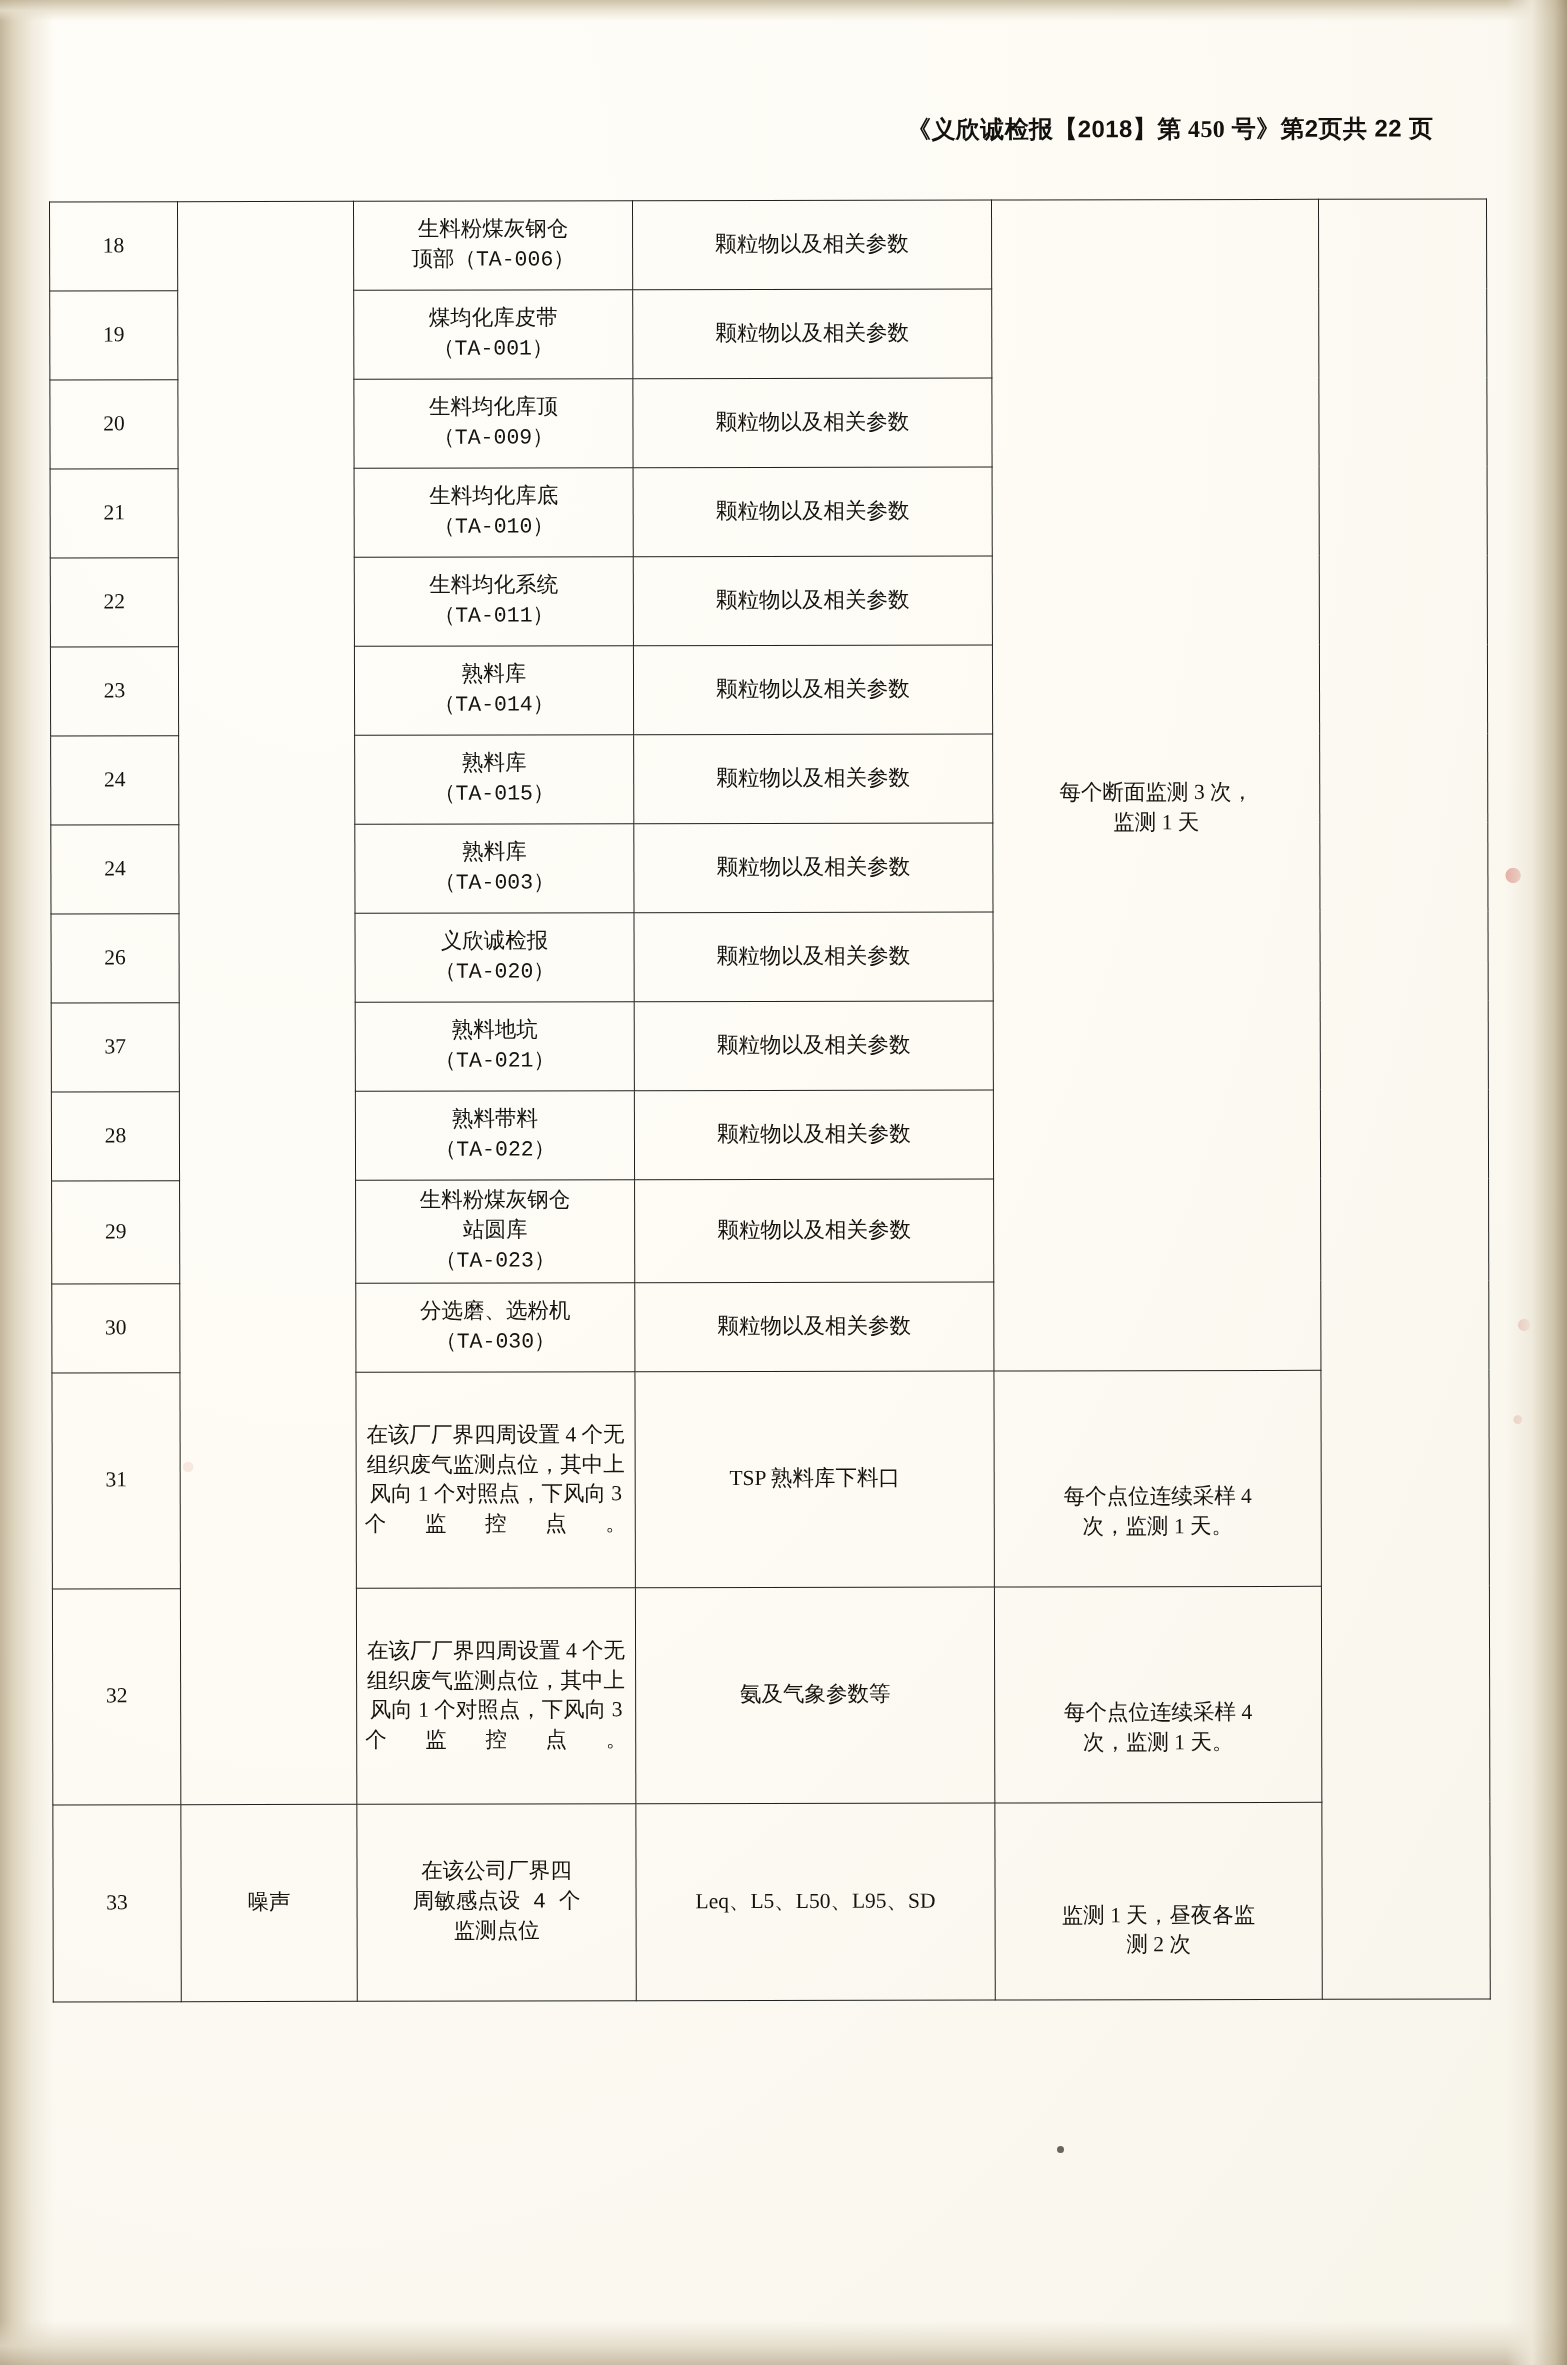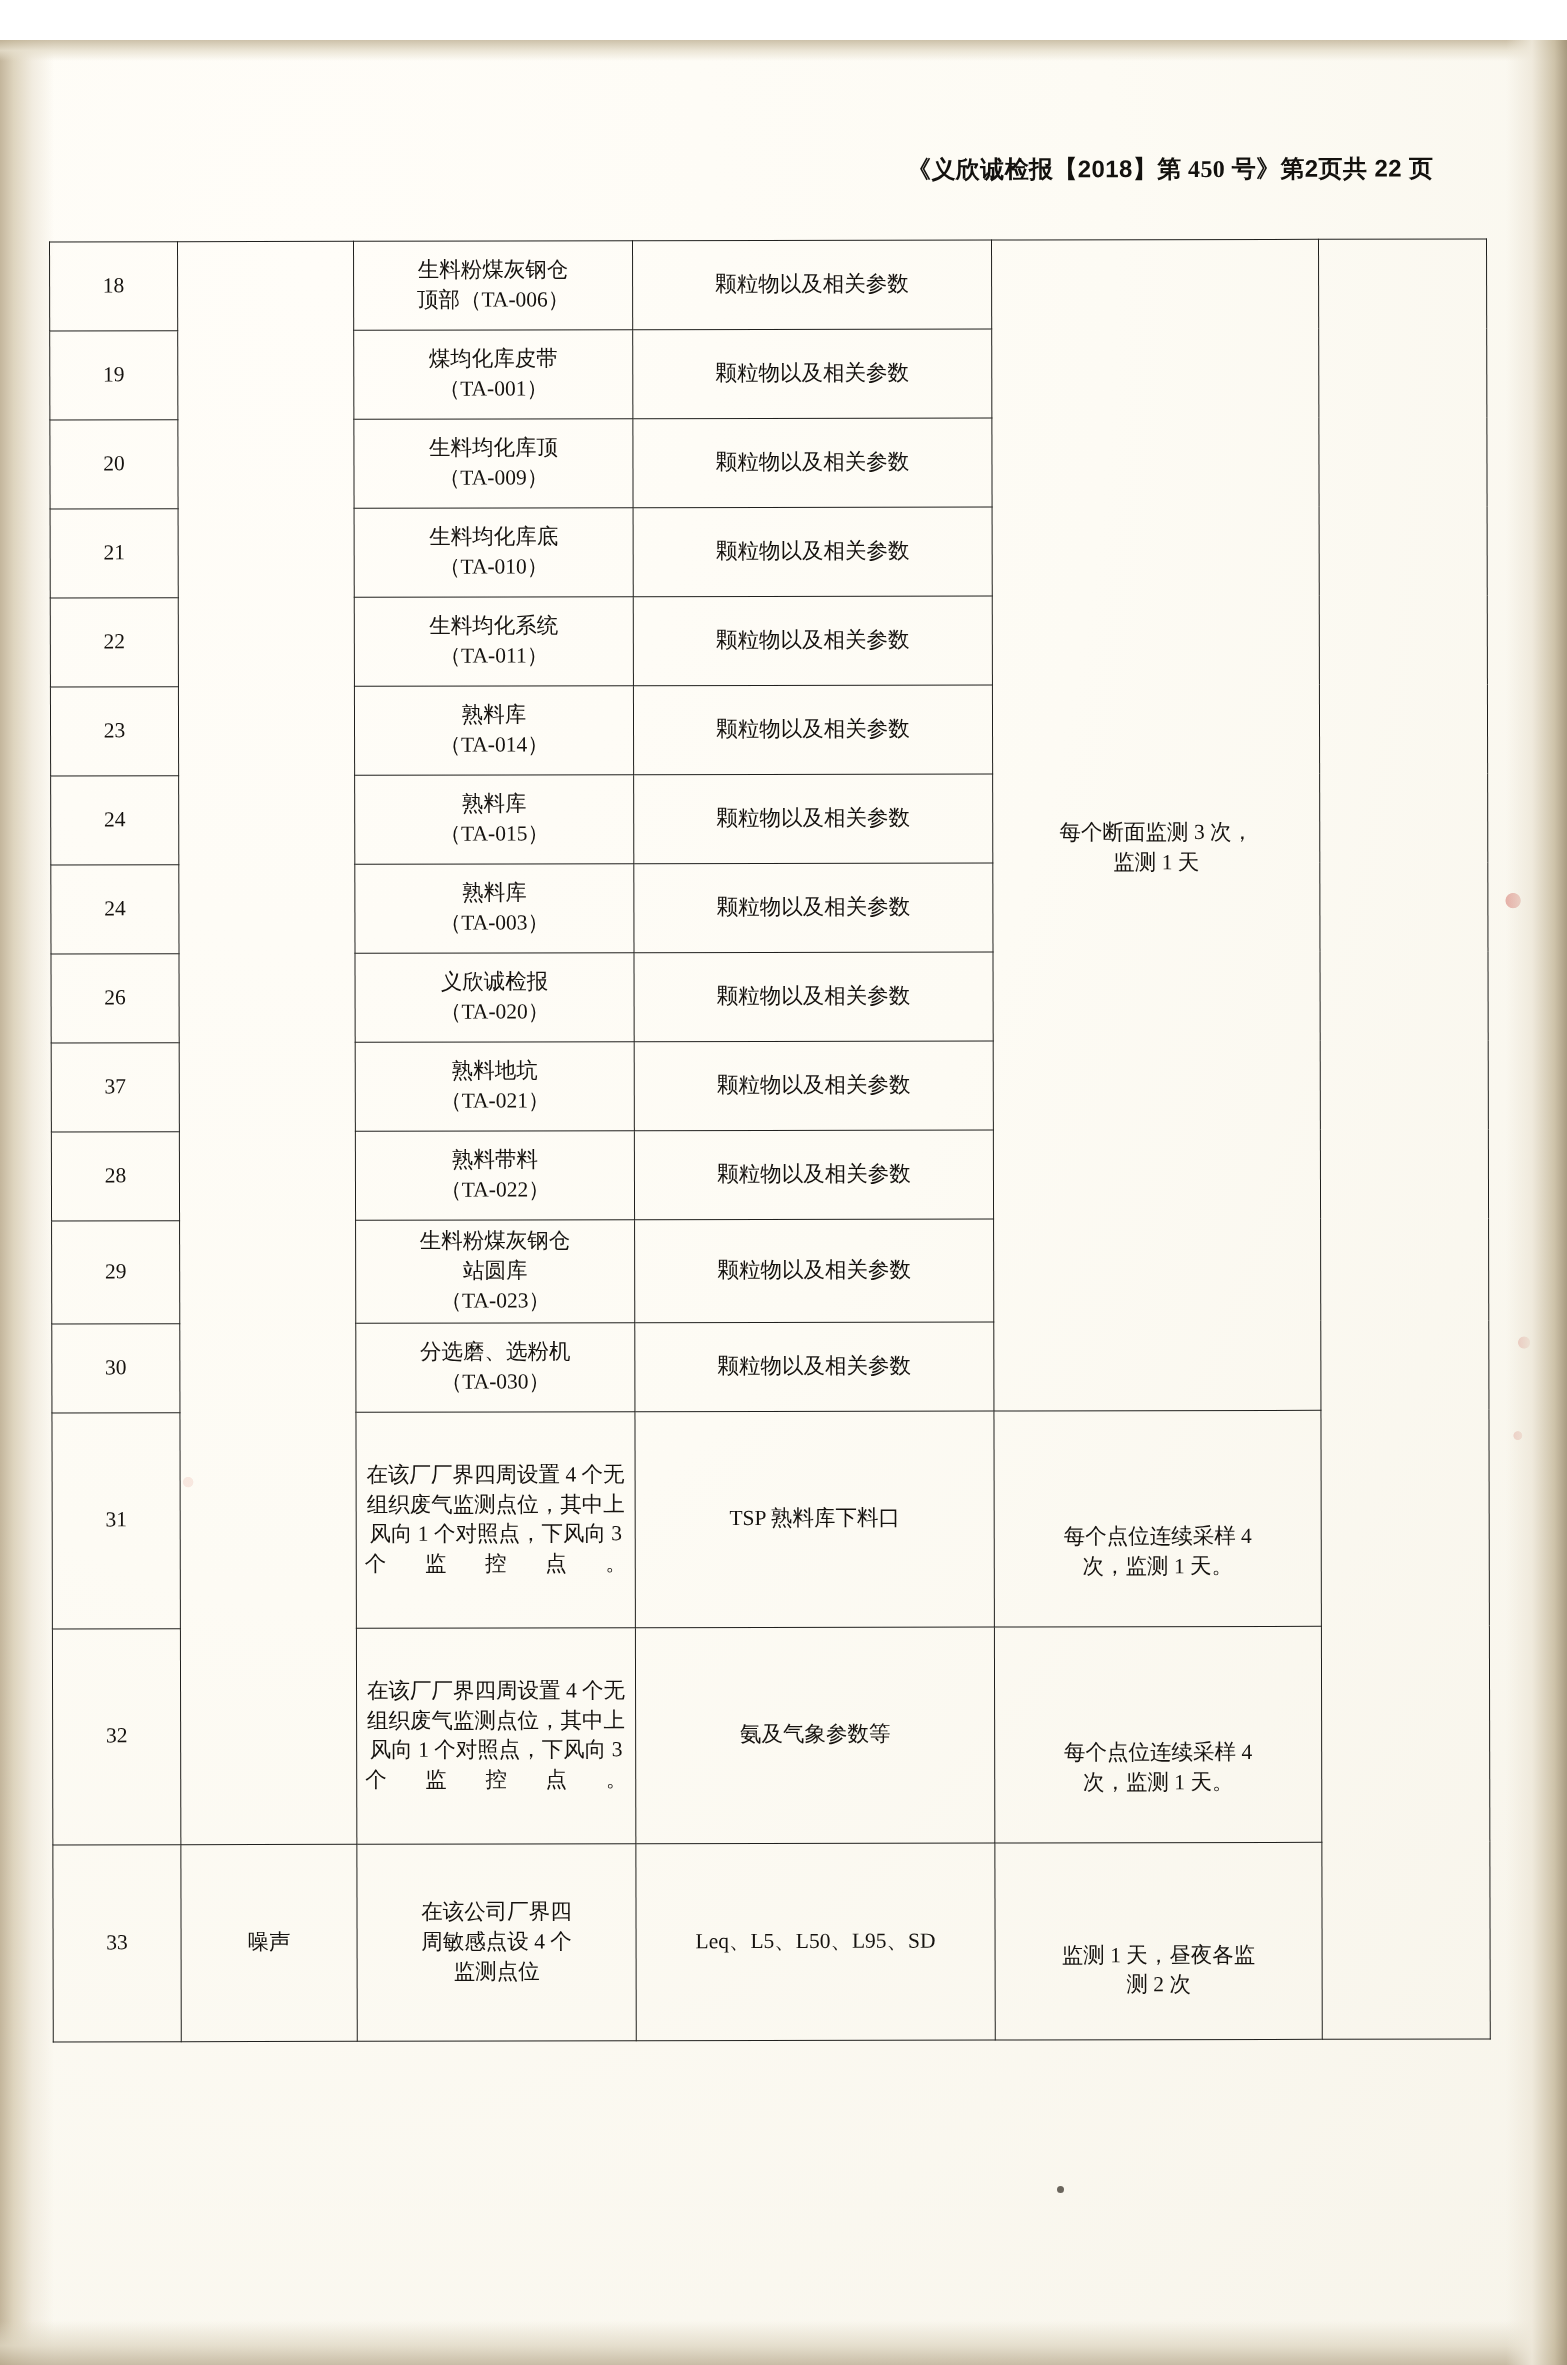--- a/index.html
+++ b/index.html
@@ -14,21 +14,20 @@
     font-family: "Liberation Serif", "DejaVu Serif", serif;
     overflow: hidden;
   }
 
   
   #page {
     position: absolute;
     inset: 0;
     background:
       radial-gradient(ellipse at 20% 10%, #fffdf8 0%, #fdfbf4 45%, #f7f4ea 100%);
-    margin-top: 40px;
   }
   
   #page::before {
     content: "";
     position: absolute;
     left: 0; top: 0; bottom: 0;
     width: 54px;
     background: linear-gradient(to right, #b9a98c 0%, #d8cdb4 25%, #efe9dc 60%, rgba(255,255,255,0) 100%);
     opacity: .85;
   }
@@ -112,20 +111,21 @@
   td.c-last    { width: 151px; }
   td.point-just {
     text-align: justify;
     text-align-last: justify;
     padding: 9.5px 19px;
     line-height: 1.55;
   }
   td.point-block {
     text-align: center;
     line-height: 1.5;
+    font-family: Liberation Mono, monospace;
   }
   .row-h3 { height: 89px; }
   .small-latin { font-family: Liberation Serif, serif; }
 
   
   #data-table, #doc-header {
     transform: rotate(-0.12deg);
     transform-origin: 50% 0;
   }
 

